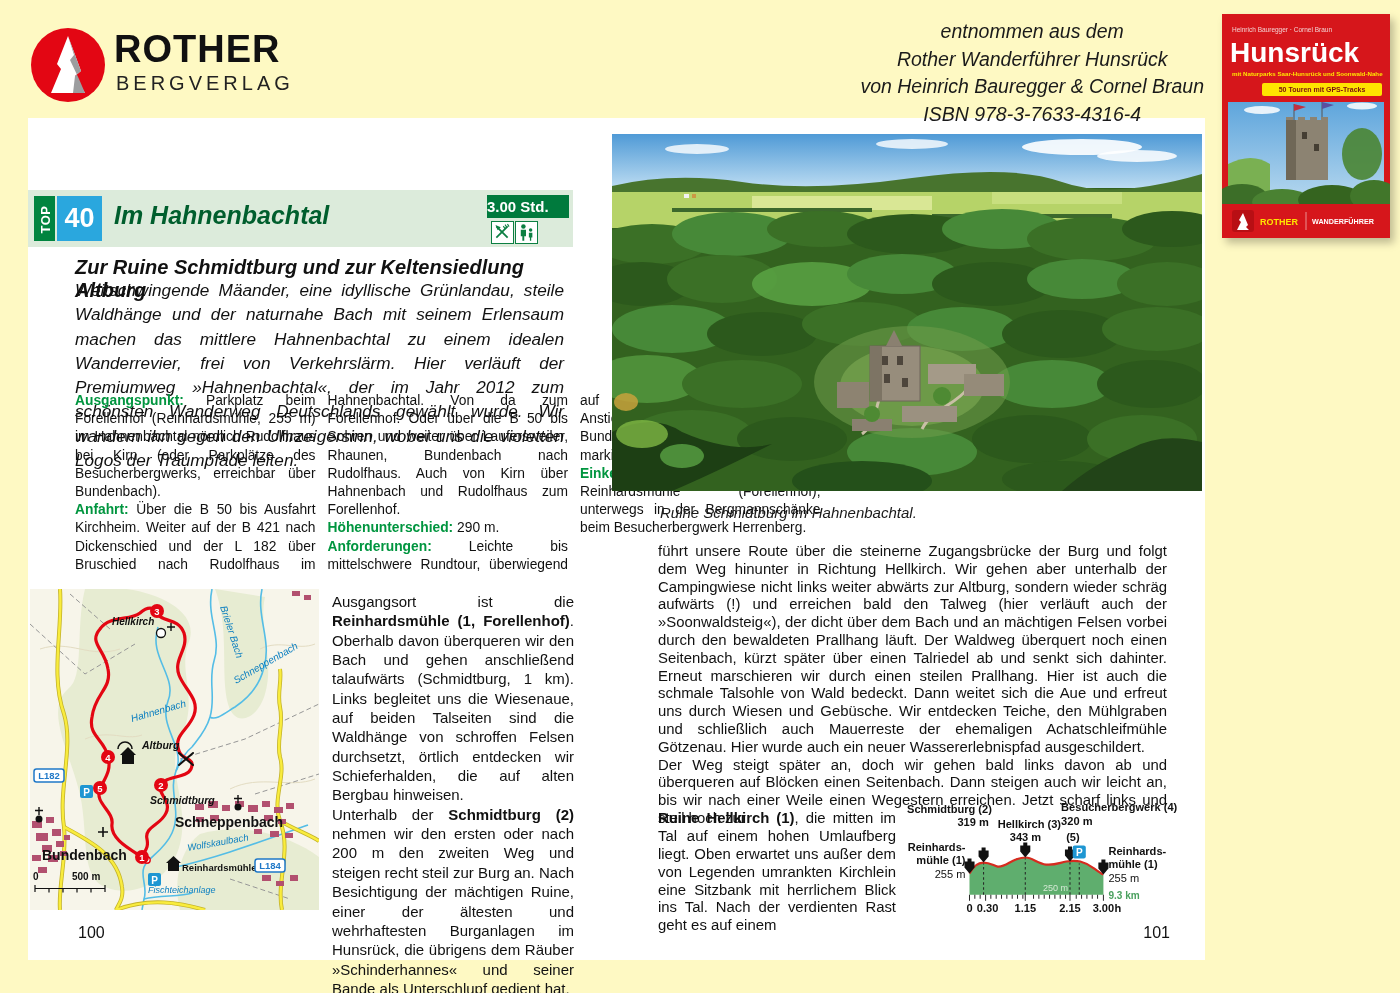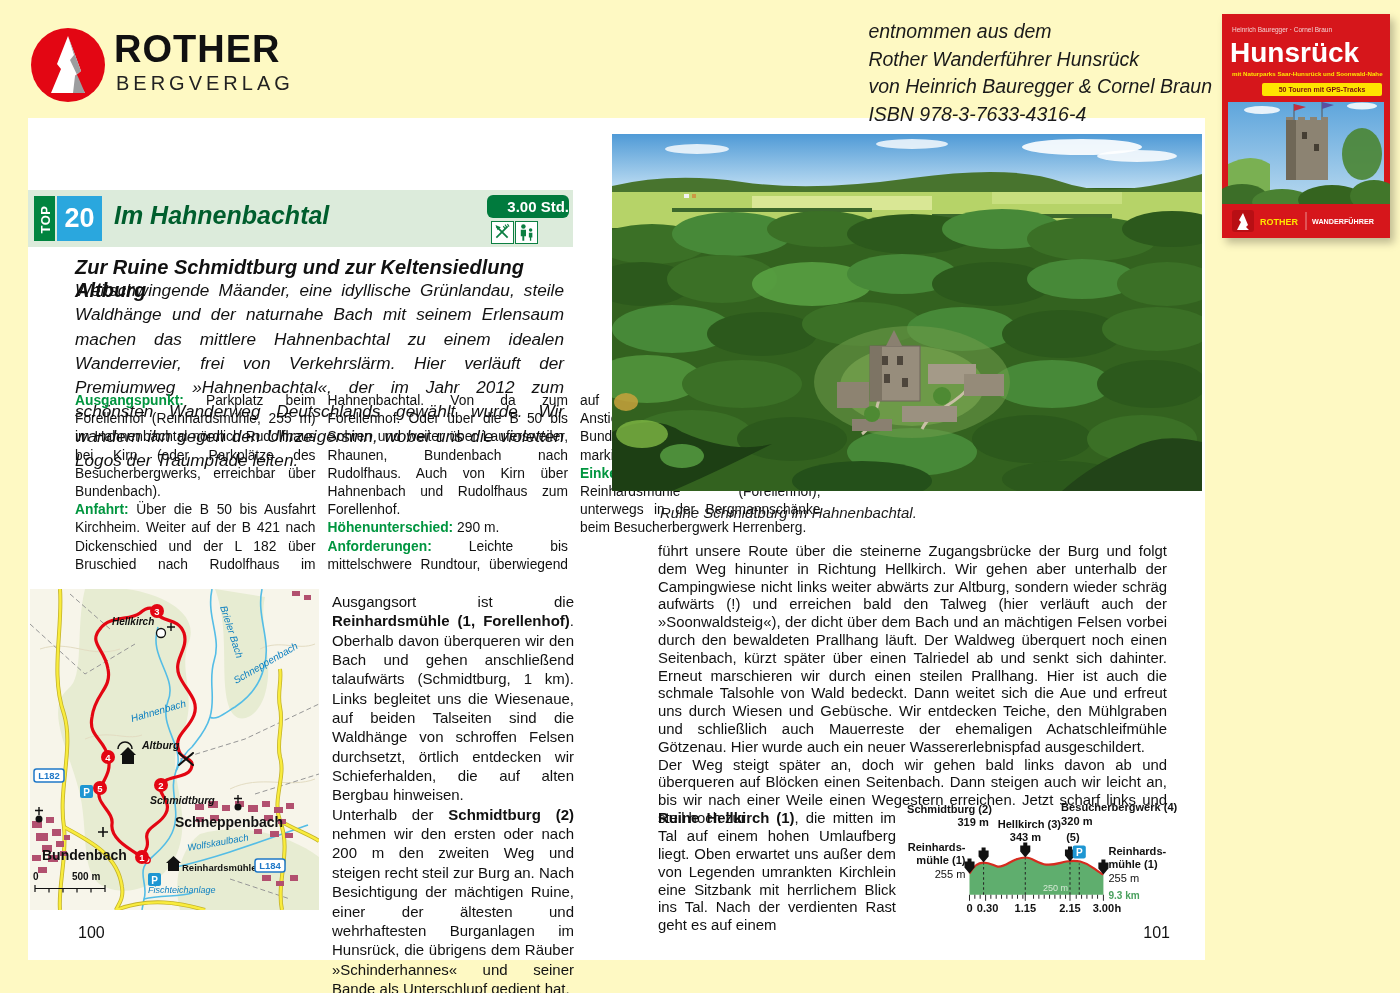--- a/index.html
+++ b/index.html
@@ -4,36 +4,36 @@
 <style>
   html,body{margin:0;padding:0;background:#d2d4d6;}
   .canvas{position:relative;width:1400px;height:993px;background:#fef9c3;overflow:hidden;
           font-family:"Liberation Sans",sans-serif;color:#111;}
   .spread{position:absolute;left:28px;top:118px;width:1177px;height:842px;background:#ffffff;}
 
   
   .logo{position:absolute;left:30px;top:27px;width:76px;height:76px;}
   .pubname{position:absolute;left:114px;top:28px;font-size:38px;font-weight:bold;letter-spacing:1px;color:#111;}
   .pubsub{position:absolute;left:116px;top:72px;font-size:20px;letter-spacing:4px;color:#222;}
-  .attrib{position:absolute;right:188px;top:18px;text-align:left;font-style:italic;
+  .attrib{position:absolute;right:196px;top:18px;text-align:center;font-style:italic;
           font-size:19.5px;line-height:27.5px;color:#1a1a1a;margin-left:36px;}
 
   
   .cover{position:absolute;left:1222px;top:14px;width:168px;height:224px;box-shadow:4px 5px 8px rgba(0,0,0,0.25);}
 
   
   .tourbar{position:absolute;left:28px;top:190px;width:545px;height:57px;background:#dcebdb;}
   .topbox{position:absolute;left:6px;top:6px;width:21px;height:45px;background:#00843f;}
   .topbox span{position:absolute;left:-11px;top:16px;width:44px;text-align:center;color:#fff;
                font-weight:bold;font-size:13px;transform:rotate(-90deg);letter-spacing:0.5px;display:block;}
   .numbox{position:absolute;left:29px;top:6px;width:45px;height:45px;background:#2aa7de;color:#fff;
           font-weight:bold;font-size:27px;text-align:center;line-height:45px;}
   .tourtitle{position:absolute;left:86px;top:11px;font-size:25px;font-weight:bold;font-style:italic;color:#005e2d;}
   .durbadge{position:absolute;left:459px;top:5px;width:82px;height:23px;background:#007a3d;color:#fff;
-            font-weight:bold;font-size:15px;text-align:right;line-height:23px;border-radius:6px;}
+            font-weight:bold;font-size:15px;text-align:left;line-height:23px;}
   .hicons{position:absolute;left:463px;top:31px;display:flex;gap:1px;}
   .hicon{width:23px;height:23px;background:#fff;border:1.5px solid #0c7f42;box-sizing:border-box;}
 
   
   .introhead{position:absolute;left:75px;top:256px;width:489px;font-size:20px;font-weight:bold;font-style:italic;}
   .introtext{position:absolute;left:75px;top:278px;width:489px;font-size:17.2px;font-style:italic;
              line-height:24.3px;text-align:justify;}
 
   
   .infoblock{position:absolute;left:75px;top:392px;width:493px;height:186px;
@@ -127,21 +127,21 @@
     </g>
     <text x="38" y="211" font-size="9" font-weight="bold" fill="#ffe400">ROTHER</text>
     <line x1="84" y1="198" x2="84" y2="216" stroke="#f0b0b0" stroke-width="0.8"></line>
     <text x="90" y="210" font-size="7.2" font-weight="bold" fill="#ffffff">WANDERFÜHRER</text>
   </svg>
 
   <div class="tourbar">
     <div class="topbox">
         <span>TOP</span>
       </div>
-    <div class="numbox">20</div>
+    <div class="numbox">40</div>
     <div class="tourtitle">Im Hahnenbachtal</div>
     <div class="durbadge">3.00 Std.</div>
     <div class="hicons">
       <div class="hicon">
         <svg viewBox="0 0 23 23" width="20" height="20">
           <path d="M5,5 L18,18" stroke="#0c7f42" stroke-width="2"></path>
           <polygon points="4,3.5 10,6 6.5,9.5" fill="#0c7f42"></polygon>
           <path d="M18,5 L5,18" stroke="#0c7f42" stroke-width="2"></path>
           <path d="M15,3 L17,6 M17.8,2.3 L19.6,5.3 M13,4.8 L15,7.6" stroke="#0c7f42" stroke-width="1.3"></path>
         </svg>

